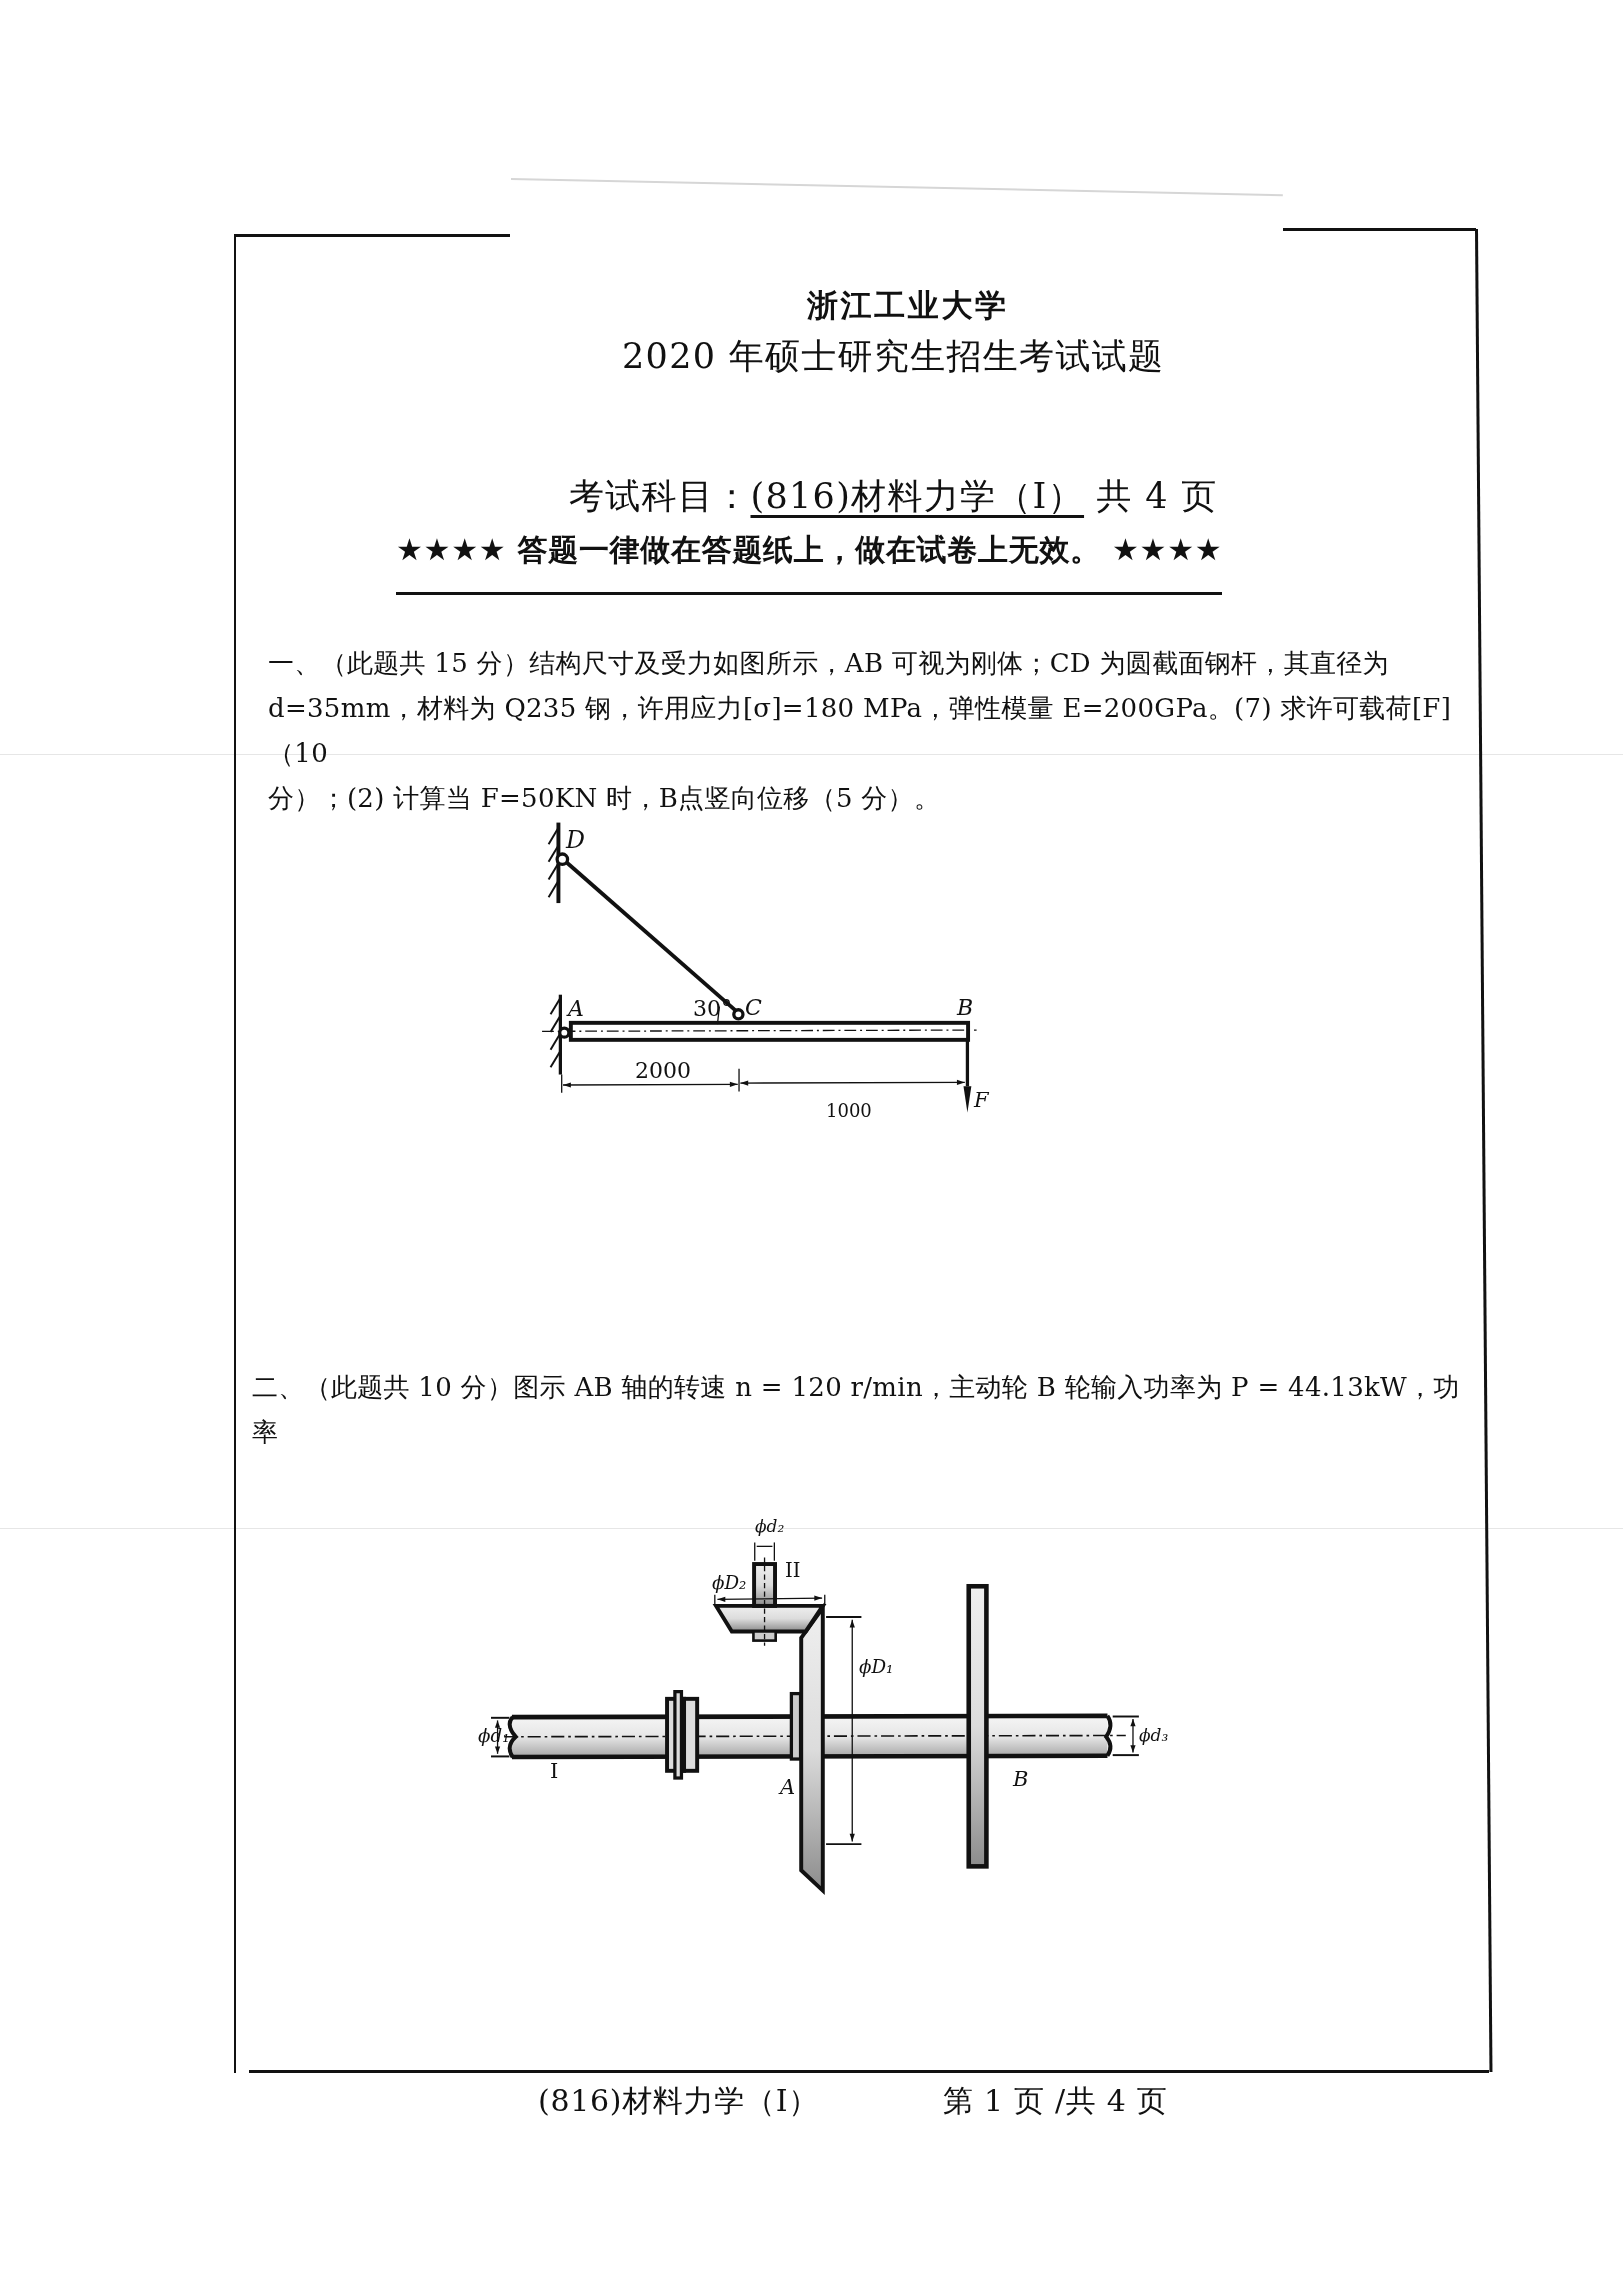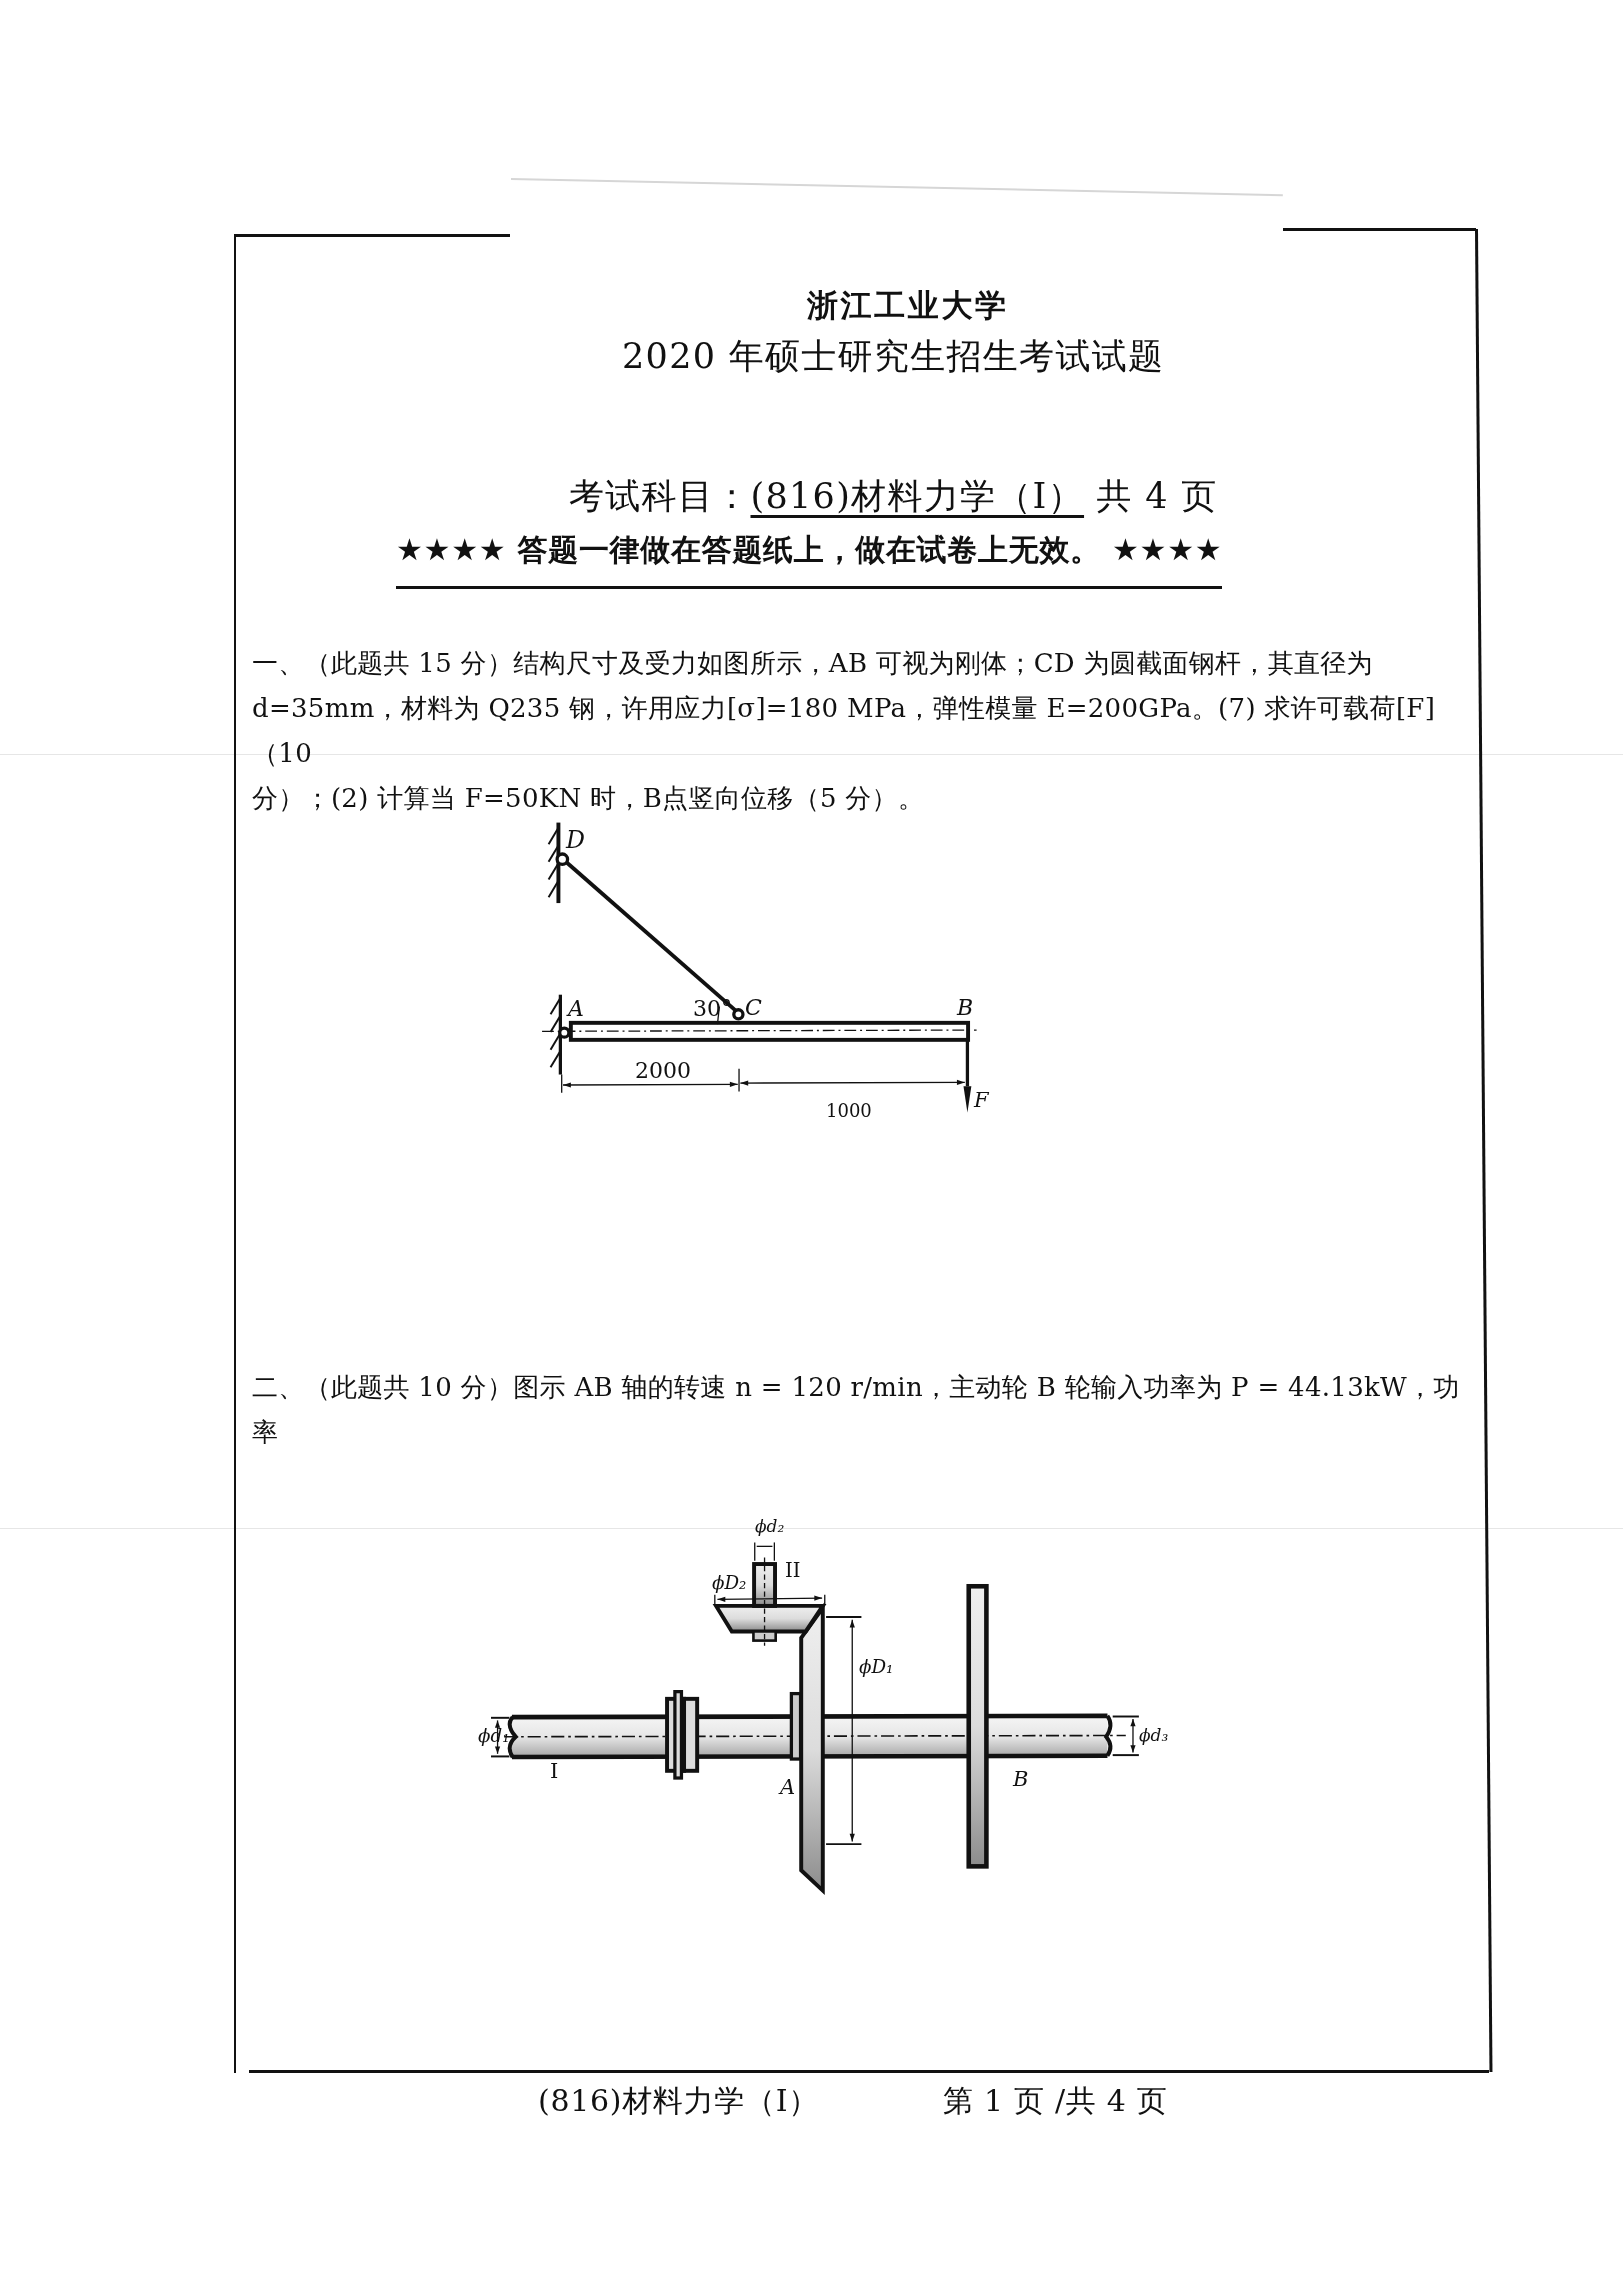--- a/index.html
+++ b/index.html
@@ -3,21 +3,21 @@
 <meta charset="utf-8">
 <style>
   html,body{margin:0;padding:0;background:#ffffff;}
   body{width:1624px;height:2295px;position:relative;overflow:hidden;font-family:"DejaVu Serif","Liberation Serif",serif;color:#111;}
   .abs{position:absolute;}
   .frame-line{position:absolute;background:#111;}
   .title{font-family:"DejaVu Sans","Liberation Sans",sans-serif;font-weight:bold;font-size:31px;letter-spacing:2.6px;}
   .subtitle{font-size:35px;letter-spacing:1.3px;}
   .subject{font-size:35px;letter-spacing:1.3px;white-space:nowrap;margin-left:39px;}
   .subject .u{text-decoration:underline;text-underline-offset:6.5px;text-decoration-thickness:2.6px;}
-  .warning{font-family:"DejaVu Sans","Liberation Sans",sans-serif;font-weight:bold;font-size:30px;white-space:nowrap;border-bottom:3.3px solid #111;padding-bottom:15px;letter-spacing:0.7px;}
+  .warning{font-family:"DejaVu Sans","Liberation Sans",sans-serif;font-weight:bold;font-size:30px;white-space:nowrap;border-bottom:3.3px solid #111;padding-bottom:21px;letter-spacing:0.7px;}
   .para{font-size:26px;line-height:45px;width:1231px;letter-spacing:0.3px;}
   .footer{font-size:30px;white-space:nowrap;letter-spacing:0.7px;}
   svg{position:absolute;overflow:visible;}
   .faint{position:absolute;height:2px;background:#d6d6d6;}
 </style>
 </head>
 <body>
 
 <div class="faint" style="left:511px;top:178px;width:772px;transform:rotate(1.2deg);transform-origin:left;"></div>
 <div class="faint" style="left:0;top:754px;width:1624px;height:1.3px;background:#e6e6e6;"></div>
@@ -31,21 +31,21 @@
 
 <div class="abs title" style="left:766px;top:285px;margin-left:41px;">浙江工业大学</div>
 <div class="abs subtitle" style="left:622px;top:333px;">2020 年硕士研究生招生考试试题</div>
 
 <div class="abs subject" style="left:530px;top:473px;">
   <span>考试科目：</span><span class="u">(816)材料力学（I）</span>&nbsp;<span>共 4 页</span>
 </div>
 
 <div class="abs warning" style="left:396px;top:530px;">★★★★ 答题一律做在答题纸上，做在试卷上无效。 ★★★★</div>
 
-<div class="abs para" style="left:252px;top:641px;">
+<div class="abs para" style="left:268px;top:641px;">
   <div>一、（此题共 15 分）结构尺寸及受力如图所示，AB 可视为刚体；CD 为圆截面钢杆，其直径为</div>
   <div>d=35mm，材料为 Q235 钢，许用应力[σ]=180 MPa，弹性模量 E=200GPa。(7) 求许可载荷[F]（10</div>
   <div>分）；(2) 计算当 F=50KN 时，B点竖向位移（5 分）。</div>
 </div>
 
 <svg style="left:0;top:0;" width="1624" height="2295" viewBox="0 0 2481 3507">
 
   <line x1="853" y1="1257" x2="853" y2="1380" stroke="#111" stroke-width="6"></line>
   <g stroke="#111" stroke-width="3">
     <line x1="853" y1="1265" x2="838" y2="1290"></line>

